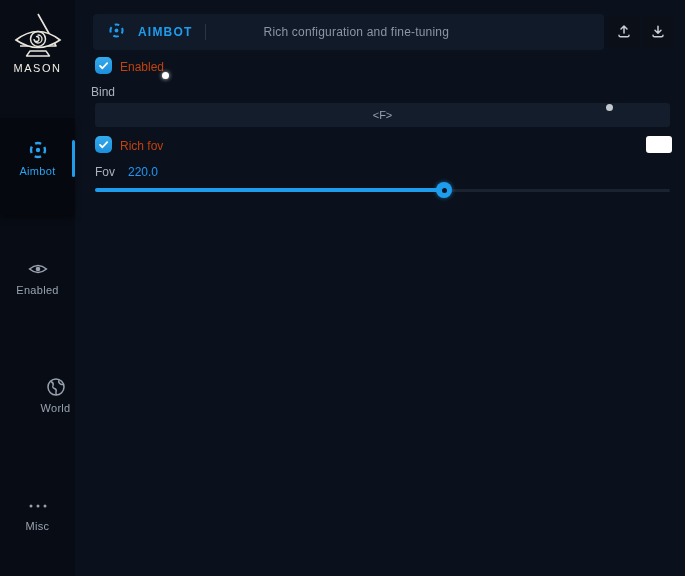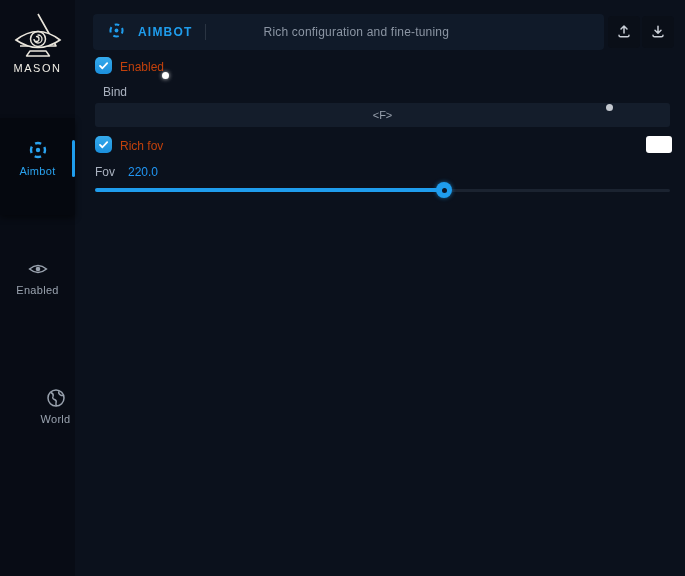--- a/index.html
+++ b/index.html
@@ -42,21 +42,21 @@
   .icon-btn.download { left:567px; }
 
   .checkbox { position:absolute; width:17px; height:17px; border-radius:5px;
     background:linear-gradient(180deg,#35aaec,#1b8fdc); display:flex;
     align-items:center; justify-content:center; cursor:pointer; }
   .check-label { position:absolute; color:#c2410c; font-size:12px; cursor:default; }
 
   .row-enabled .checkbox { left:20px; top:57px; }
   .row-enabled .check-label { left:45px; top:60px; }
 
-  .bind-label { position:absolute; left:28px; top:85px; color:#aab2bf; font-size:12px; }
+  .bind-label { position:absolute; left:16px; top:85px; color:#aab2bf; font-size:12px; }
   .bind-field { position:absolute; left:20px; top:103px; width:575px; height:24px;
     background:#141d2b; border-radius:3px; display:flex; align-items:center;
     justify-content:center; color:#98a1ad; font-size:11px; cursor:pointer; }
 
   .row-drawfov .checkbox { left:20px; top:136px; }
   .row-drawfov .check-label { left:45px; top:139px; }
   .color-swatch { position:absolute; left:571px; top:136px; width:26px; height:17px;
     border-radius:3px; cursor:pointer; }
 
   .fov-label { position:absolute; left:20px; top:165px; font-size:12px; color:#aab2bf; }
@@ -115,31 +115,41 @@
     <div class="nav-item" style="top:258px;">
       <span>
         <svg width="22" height="22" viewBox="0 0 22 22" fill="none">
           <path d="M2.5 11 Q11 4 19.5 11 Q11 18 2.5 11 Z" stroke="#99a2ae" stroke-width="1.5"></path>
           <circle cx="11" cy="11" r="2.3" fill="#99a2ae"></circle>
         </svg>
       </span>
       <div class="nav-label">Enabled</div>
     </div>
 
-    <div class="nav-item" style="top:387px;padding-left:36px;">
+    <div class="nav-item" style="top:376px;padding-left:36px;">
       <span>
         <svg width="22" height="22" viewBox="0 0 22 22" fill="none">
           <circle cx="11" cy="11" r="8" stroke="#99a2ae" stroke-width="1.5"></circle>
           <path d="M6 5.5 q3 1.5 2 4 q-1 2 1.5 3 q2.5 1 1.5 3.5 q-.6 1.8 1 2.8" stroke="#99a2ae" stroke-width="1.4" fill="none"></path>
           <path d="M14 4.2 q-1 2.3 1.2 3.6 q2.3 1.3 3.5 .6" stroke="#99a2ae" stroke-width="1.4" fill="none"></path>
         </svg>
       </span>
       <div class="nav-label">World</div>
     </div>
 
+    <div class="nav-item" style="top:496px;">
+      <span>
+        <svg width="22" height="20" viewBox="0 0 22 20" fill="none">
+          <circle cx="4" cy="10" r="1.5" fill="#99a2ae"></circle>
+          <circle cx="11" cy="10" r="1.5" fill="#99a2ae"></circle>
+          <circle cx="18" cy="10" r="1.5" fill="#99a2ae"></circle>
+        </svg>
+      </span>
+      <div class="nav-label">Misc</div>
+    </div>
   </div>
 
   <div class="main">
 
     <div class="header-bar">
       <span>
         <svg width="19" height="19" viewBox="0 0 22 22" fill="none">
           <circle cx="11" cy="11" r="7" stroke="#1f9ded" stroke-width="2.4" stroke-dasharray="6.5 4.5" stroke-dashoffset="3.25" transform="rotate(-90 11 11)"></circle>
           <circle cx="11" cy="11" r="2.2" fill="#1f9ded"></circle>
         </svg>

